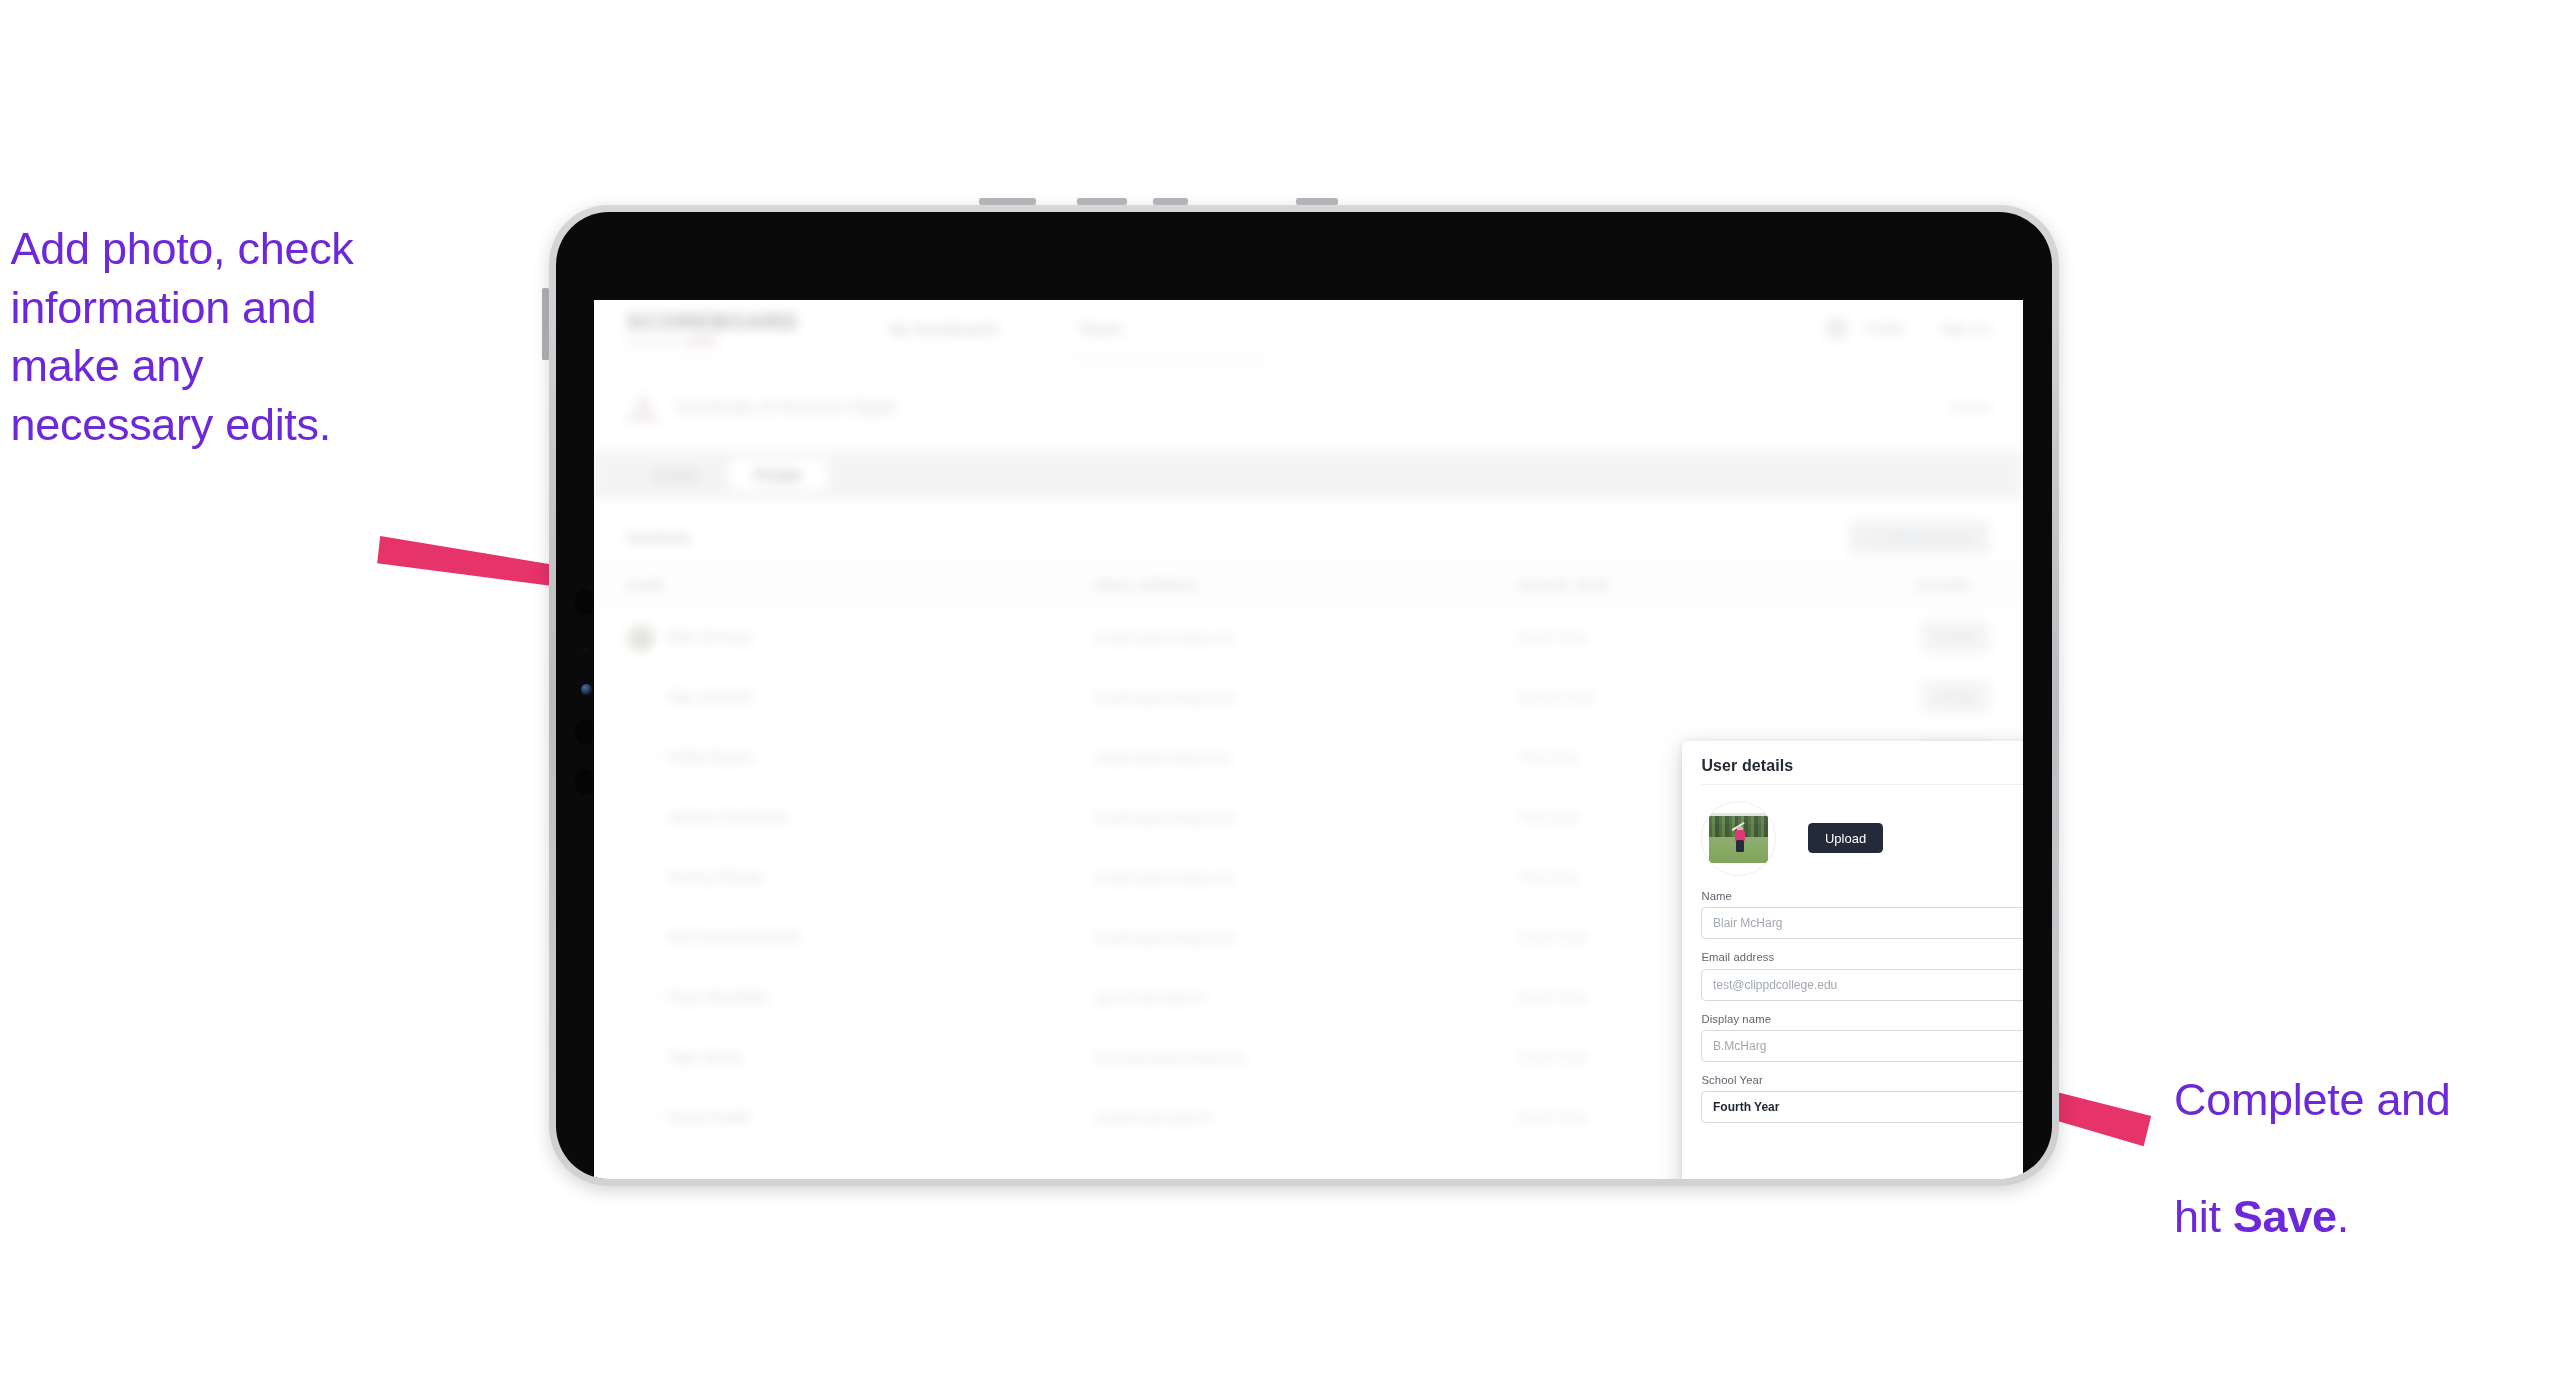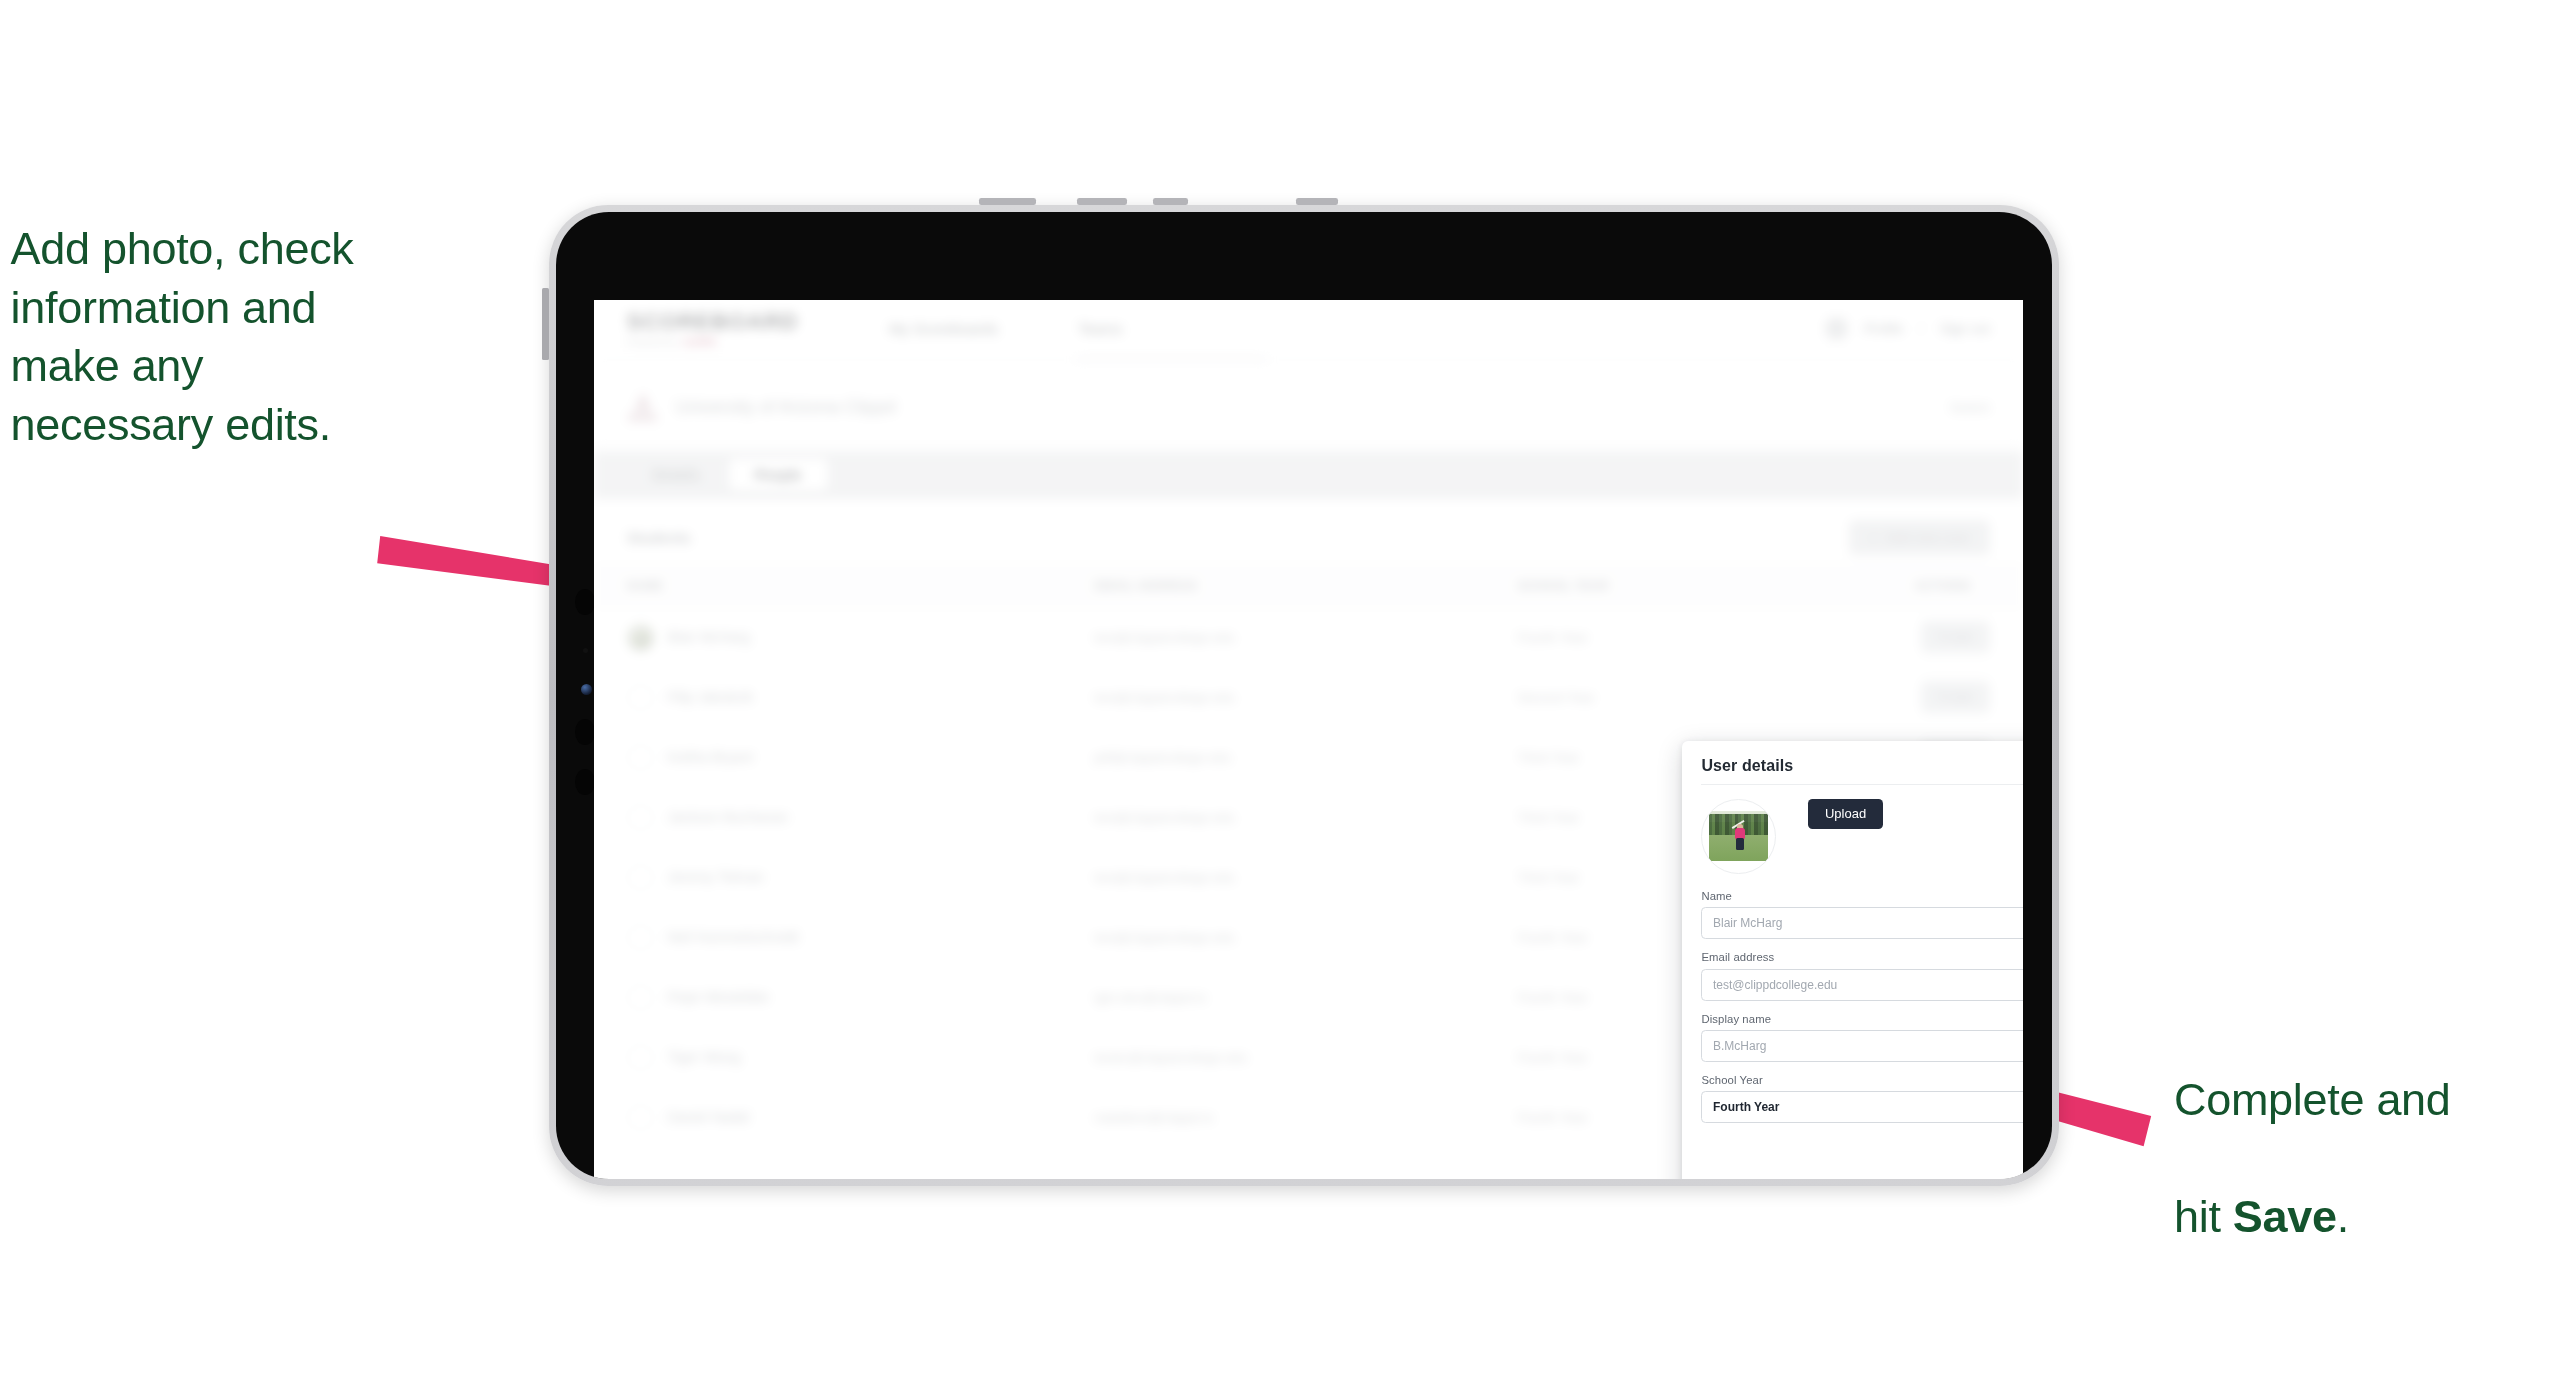--- a/index.html
+++ b/index.html
@@ -9,21 +9,21 @@
     background: #ffffff;
     font-family: "Liberation Sans", sans-serif;
     overflow: hidden;
   }
 
   #stage { position: relative; width: 2576px; height: 1386px; background:#fff; }
 
   
   .annotation {
     position: absolute;
-    color: #14532d;
+    color: #6d28d9;
     font-size: 45px;
     line-height: 1.30;
     font-weight: 400;
     letter-spacing: -0.3px;
     white-space: pre-line;
   }
   #annotation-left  { left: 10.6px;  top: 220px;  width: 528px; }
   #annotation-right { left: 2174px; top: 1012px; width: 393px; }
   #annotation-right .bold { font-weight: 700; }
 
@@ -196,21 +196,21 @@
     border-radius: 6px;
     box-shadow: 0 7.5px 26px rgba(23,28,38,.18), 0 1.5px 6px rgba(23,28,38,.10);
     padding: 16.6px 19.6px 0 19.6px;
   }
   #modal-header {
     display:flex; align-items:flex-start; justify-content:space-between;
     padding-bottom: 9px; border-bottom: 0.8px solid #eceef0;
   }
   #modal-title { font-size: 16px; font-weight:600; color:#232a33; letter-spacing:0.1px; }
 
-  #avatar-row { display:flex; margin-top: 13.6px; height: 79px; }
+  #avatar-row { display:flex; align-items:center; margin-top: 13.6px; height: 79px; }
   #avatar-ring {
     width: 75px; height:75px; border-radius:50%;
     border: 1.5px solid #eceef0; display:flex; align-items:center; justify-content:center;
     overflow:hidden; flex:0 0 auto;
   }
   #avatar-photo {
     position:relative; width: 59px; height: 50px; overflow:hidden;
     background: linear-gradient(180deg,#c6d6ba 0%, #9fb886 34%, #8cab6d 58%, #7da05d 100%);
   }
   #avatar-photo .sky { position:absolute; left:0; top:0; width:100%; height:10.6px;

